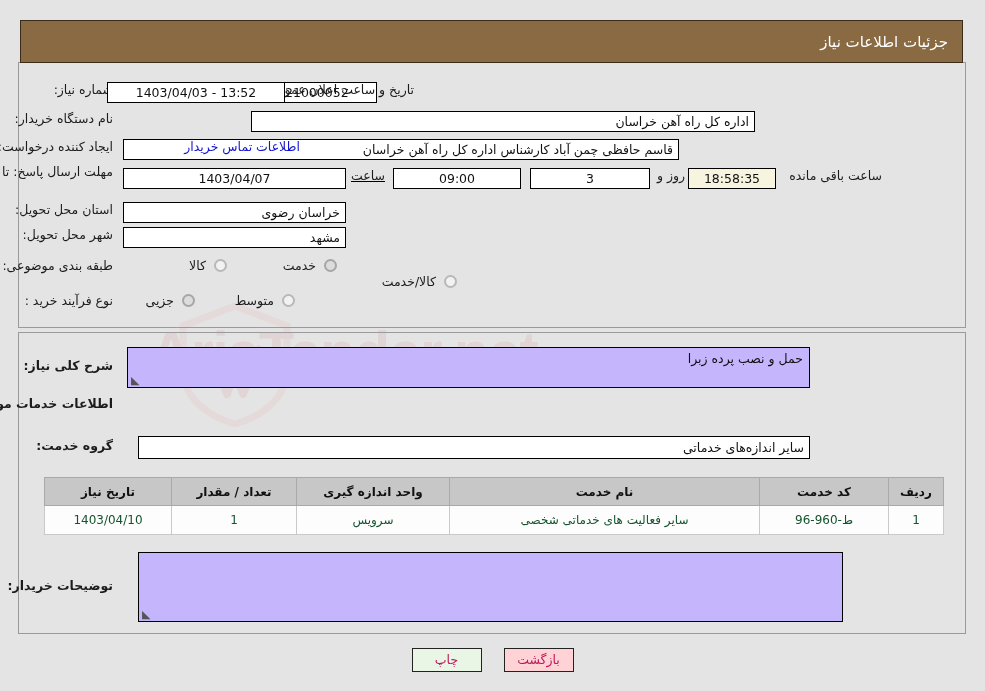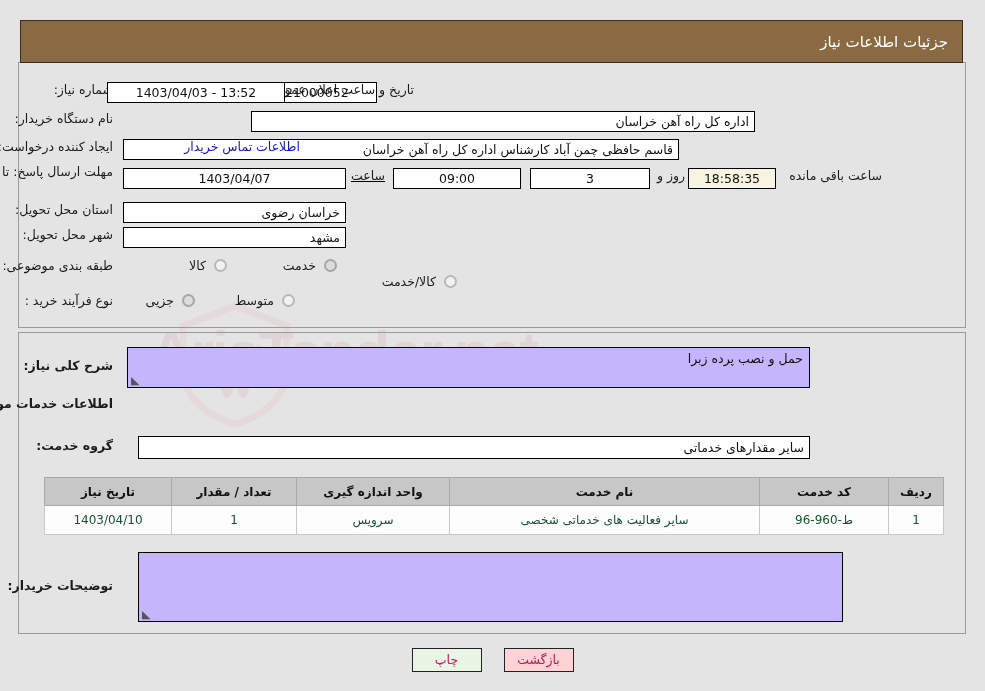--- a/index.html
+++ b/index.html
@@ -322,21 +322,21 @@
   </div>
 
   <div class="row" style="right:872px; top:396px;">
     <span class="lbl lbl-b">اطلاعات خدمات مورد نیاز</span>
   </div>
 
   <div class="row" style="right:872px; top:438px;">
     <span class="lbl lbl-b">گروه خدمت:</span>
   </div>
   <div class="row" style="right:175px; top:436px;">
-    <div class="box right" style="width:672px; height:23px; line-height:21px;">سایر مقدار‌های خدماتی</div>
+    <div class="box right" style="width:672px; height:23px; line-height:21px;">سایر اندازه‌های خدماتی</div>
   </div>
 
   <table class="tbl">
     <thead>
       <tr>
         <th style="width:42px;">ردیف</th>
         <th style="width:116px;">کد خدمت</th>
         <th>نام خدمت</th>
         <th style="width:140px;margin-left:44px;">واحد اندازه گیری</th>
         <th style="width:112px;">تعداد / مقدار</th>

